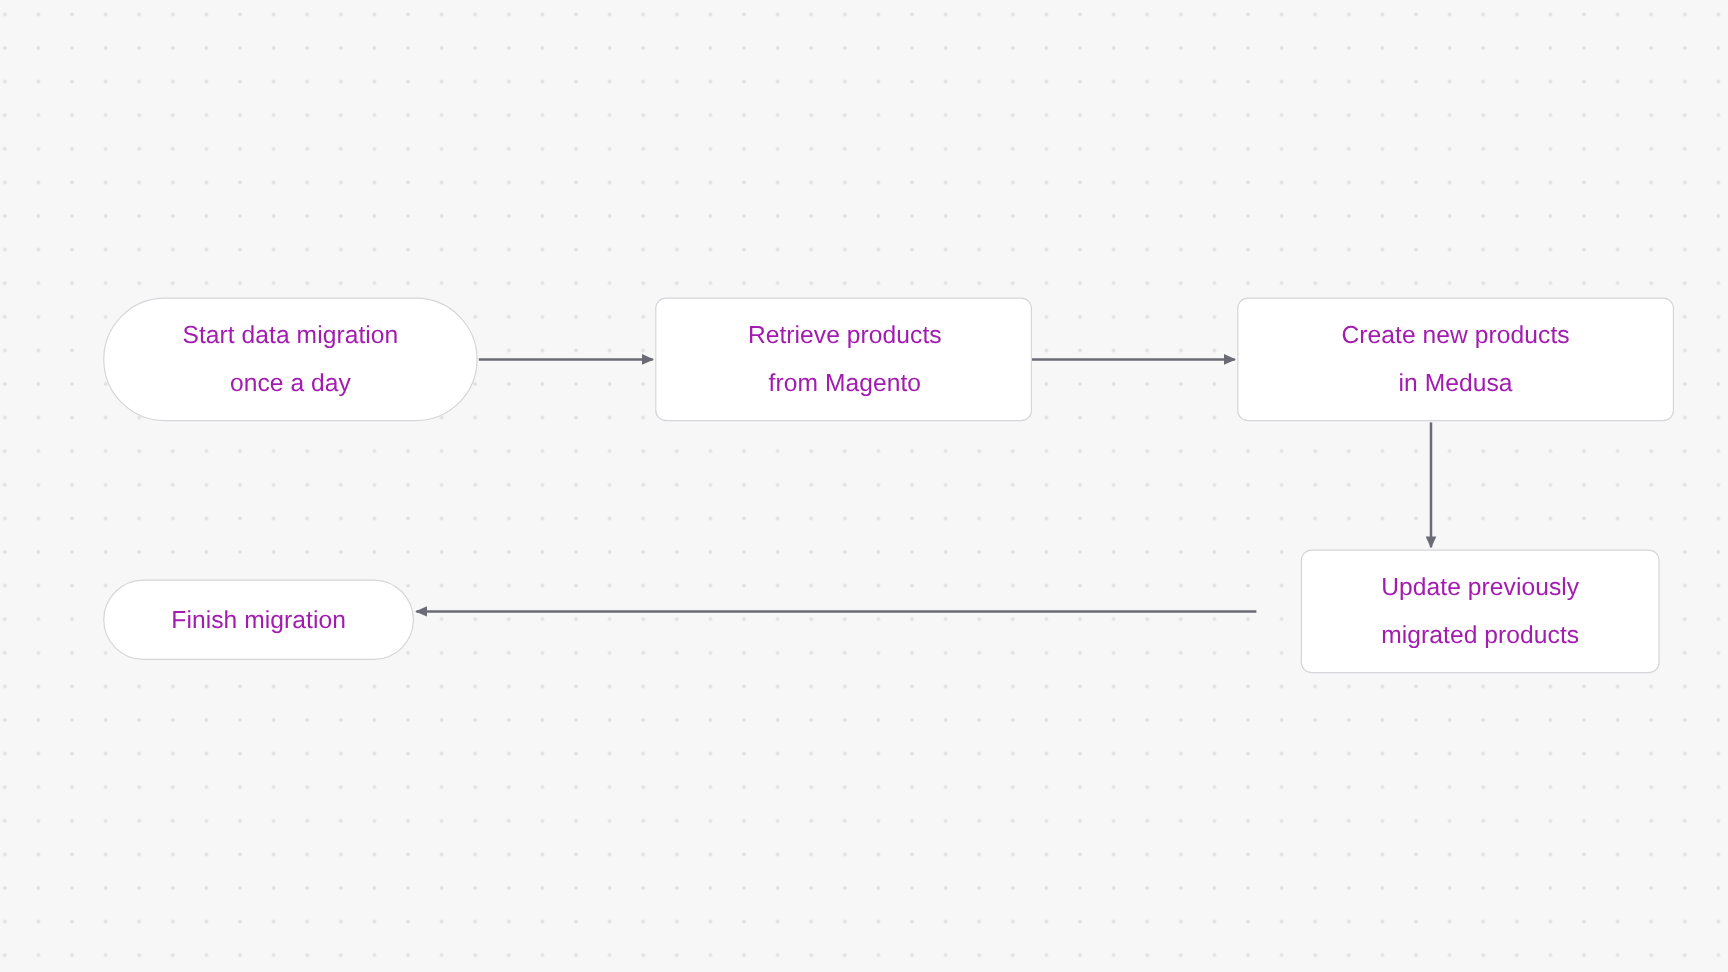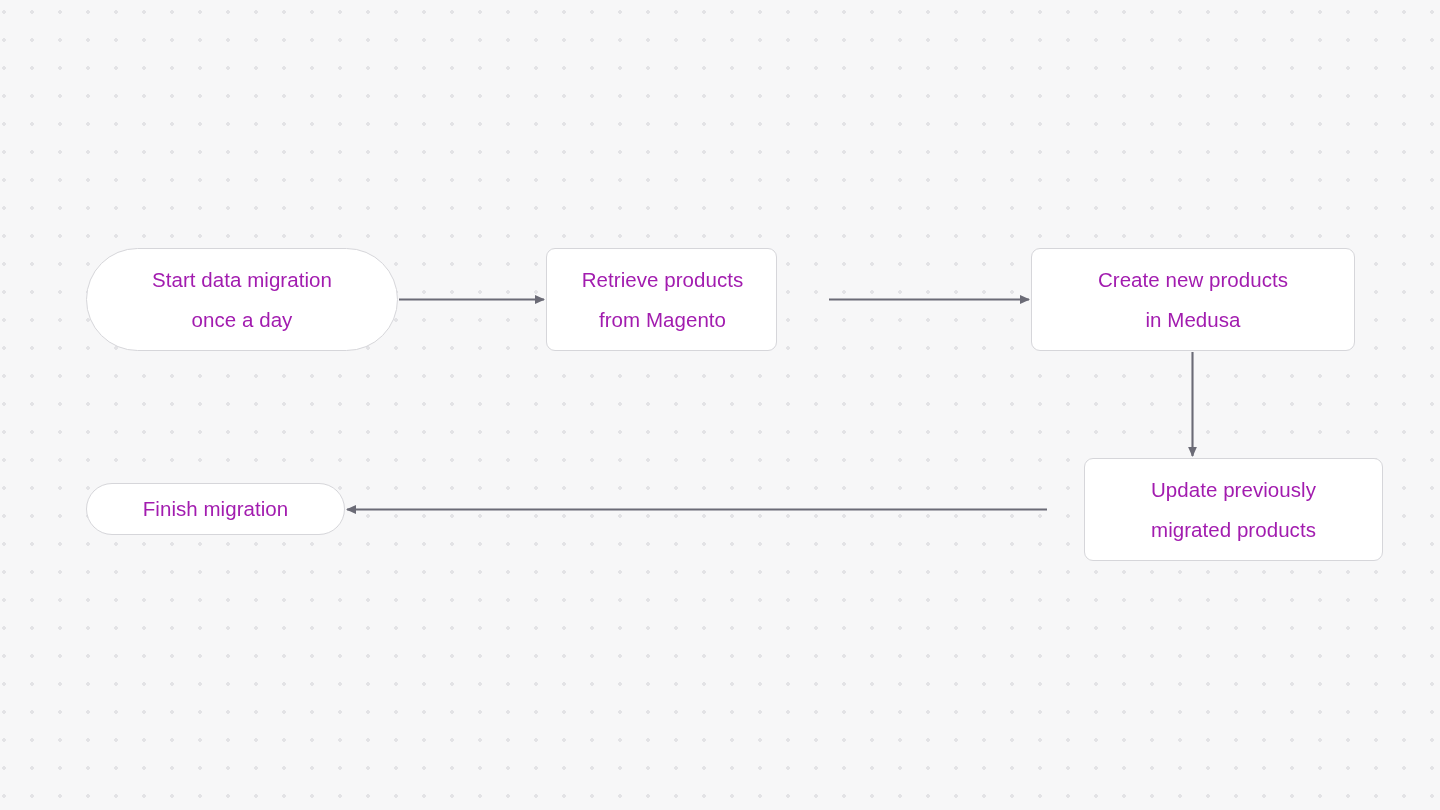--- a/index.html
+++ b/index.html
@@ -54,24 +54,24 @@
   .node-pill {
     border-radius: 999px;
   }
 
   .node-box {
     border-radius: 9px;
   }
 
   
   #node-start        { left: 86px;   top: 248px; width: 312px; height: 103px; }
-  #node-retrieve     { left: 546px;  top: 248px; width: 231px; height: 103px; padding-left: 16px; }
-  #node-create       { left: 1031px; top: 248px; width: 324px; height: 103px; }
+  #node-retrieve     { left: 546px;  top: 248px; width: 314px; height: 103px; padding-left: 16px; }
+  #node-create       { left: 1031px; top: 248px; width: 364px; height: 103px; }
   #node-update       { left: 1048px; top: 458px; width: 299px; height: 103px; margin-left: 36px; }
-  #node-finish       { left: 86px;   top: 483px; width: 259px; height: 52px;  }
+  #node-finish       { left: 86px;   top: 483px; width: 259px; height: 67px;  }
 </style>
 </head>
 <body>
 
 <div id="canvas">
 
   <svg class="edges-layer" width="1440" height="810" viewBox="0 0 1440 810" xmlns="http://www.w3.org/2000/svg">
     <defs>
       <marker id="arrow-right" markerWidth="10" markerHeight="10" refX="9" refY="5" orient="auto" markerUnits="userSpaceOnUse">
         <path d="M0,0.6 L10,5 L0,9.4 z" fill="#6b6b76"></path>

